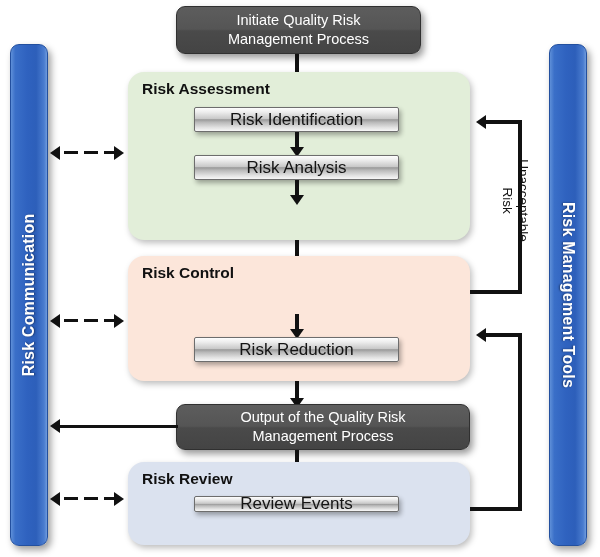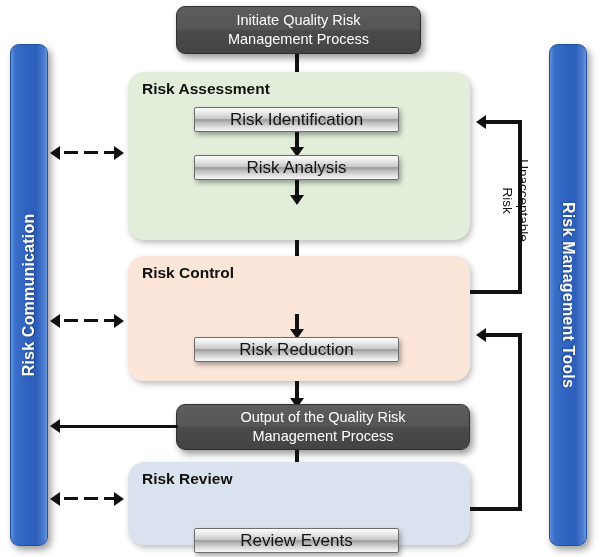--- a/index.html
+++ b/index.html
@@ -196,21 +196,21 @@
     </div>
   </div>
 
   <div class="vline" style="left:295px; top:450px; width:4px; height:42px;"></div>
   <div class="arrow arrow-down" style="left:290px; top:490px;"></div>
 
   <div class="phase" style="left:128px; top:462px; width:342px; height:83px; background:#dbe2ef;">
     <div class="phase-title">Risk Review</div>
   </div>
 
-  <div class="silver-box" style="left:194px; top:496px; width:205px; height:25px;margin-top:32px;">
+  <div class="silver-box" style="left:194px; top:496px; width:205px; height:16px;">
     <span>Review Events</span>
   </div>
 
   <div class="hline" style="left:470px; top:290px; width:52px; height:4px;"></div>
   <div class="vline" style="left:518px; top:120px; width:4px; height:174px;"></div>
   <div class="hline" style="left:486px; top:120px; width:36px; height:4px;"></div>
   <div class="arrow arrow-left" style="left:476px; top:115px;"></div>
   <div class="loop-label rot-down" style="left:470px; top:185px; width:90px;">
     <span>Unacceptable</span><br>
     <span>Risk</span>

